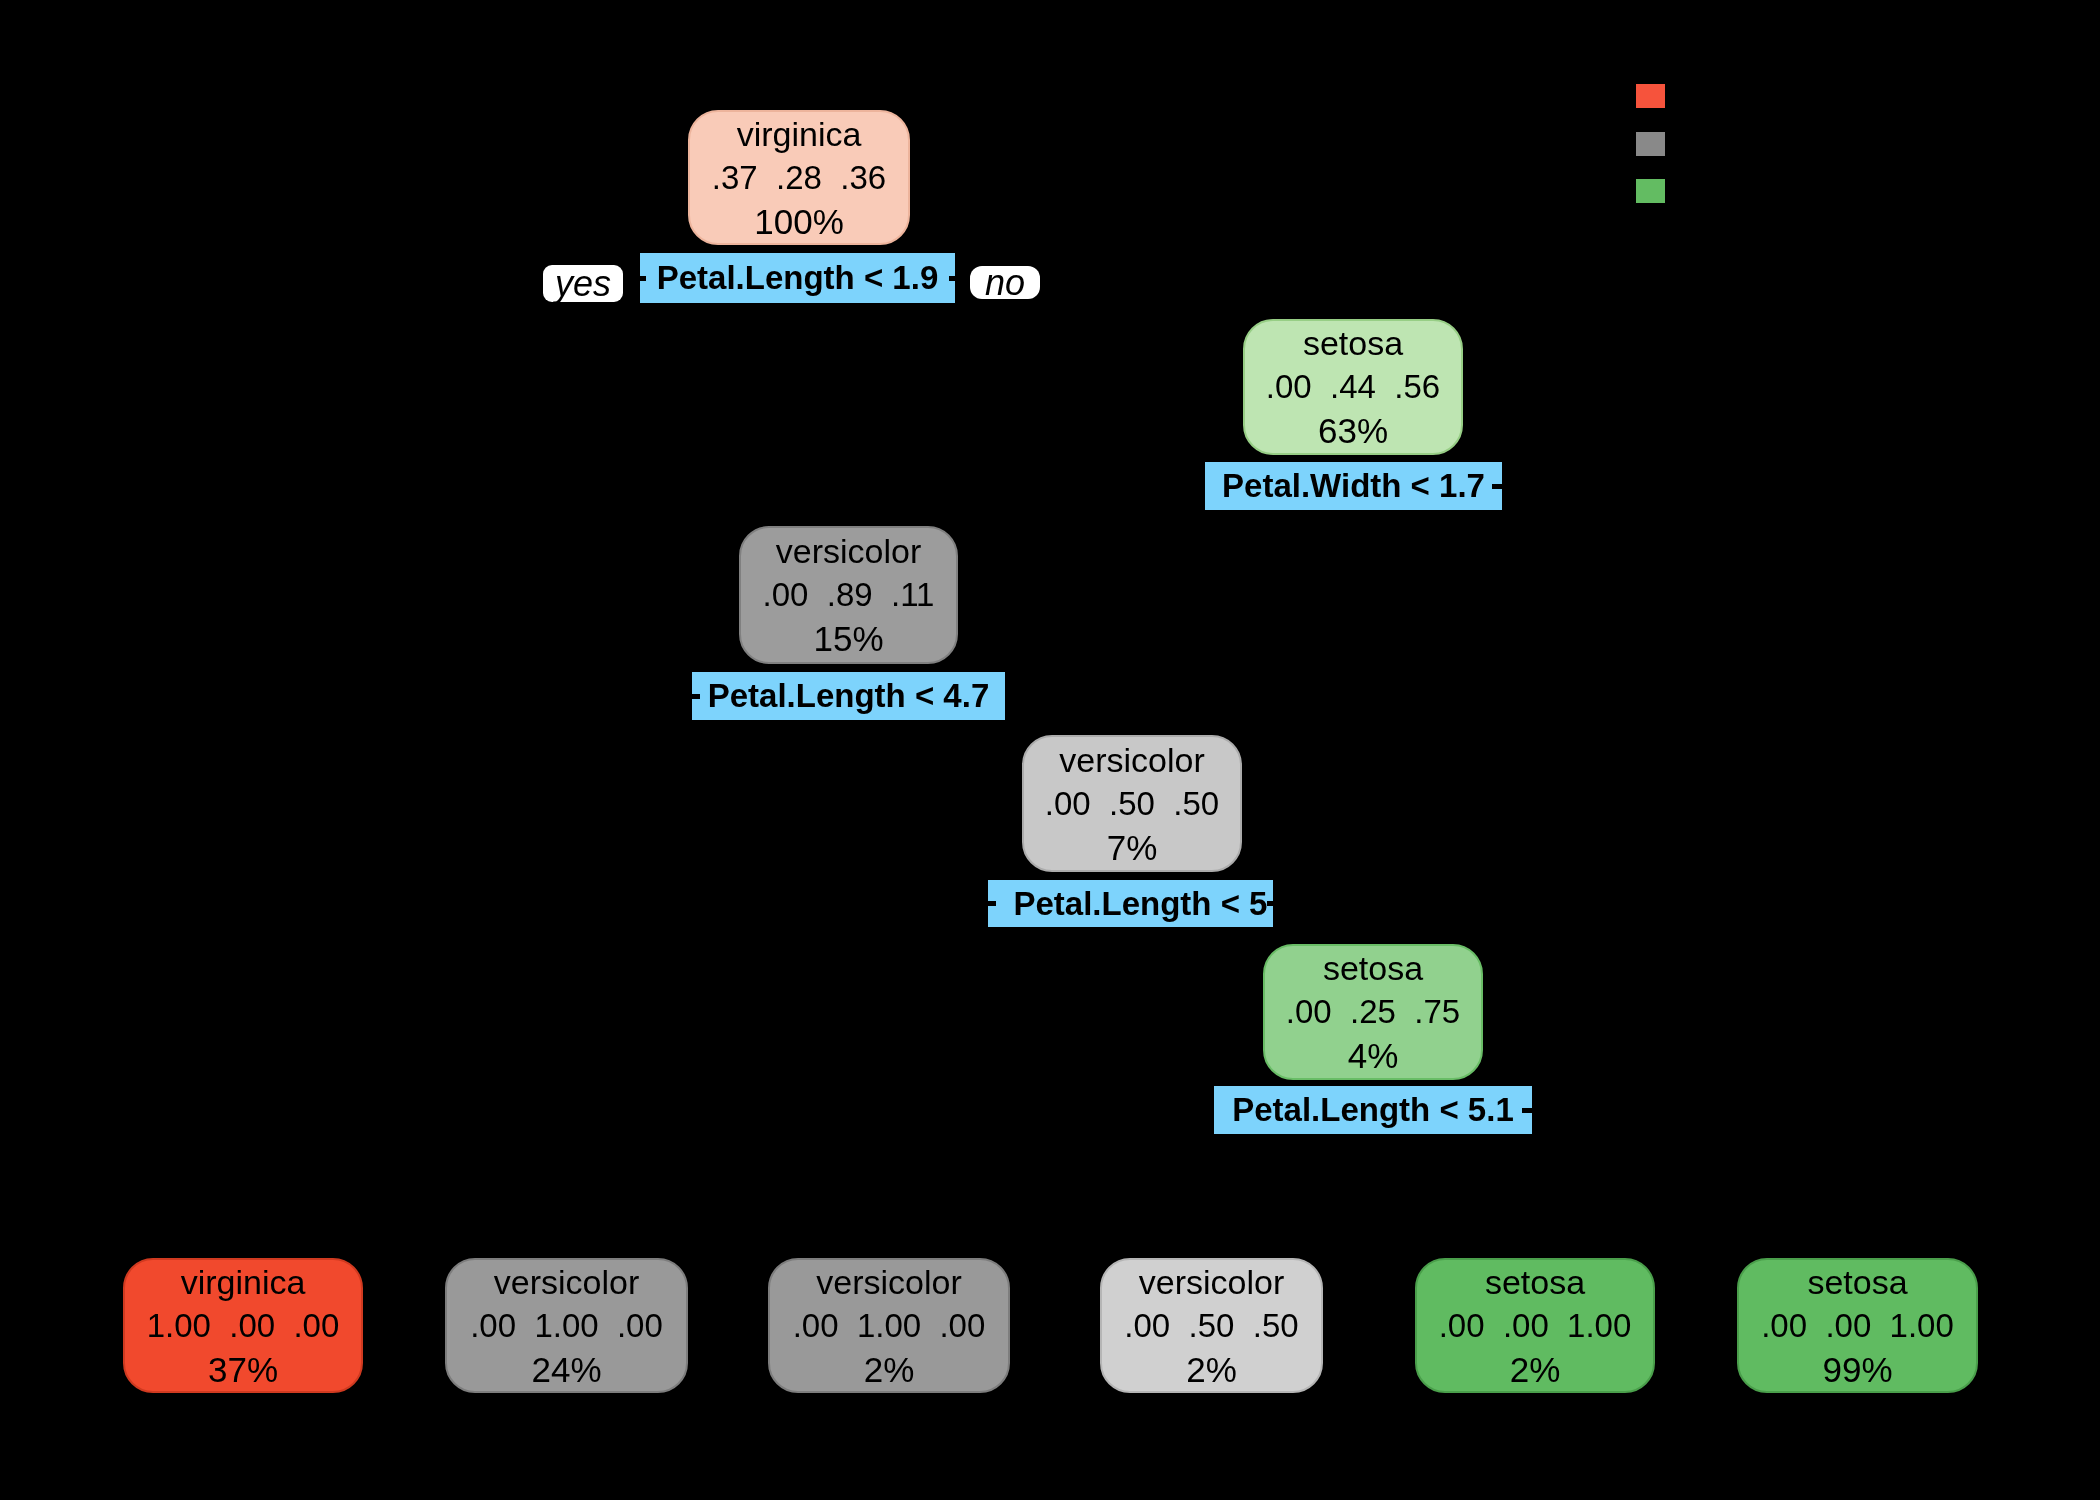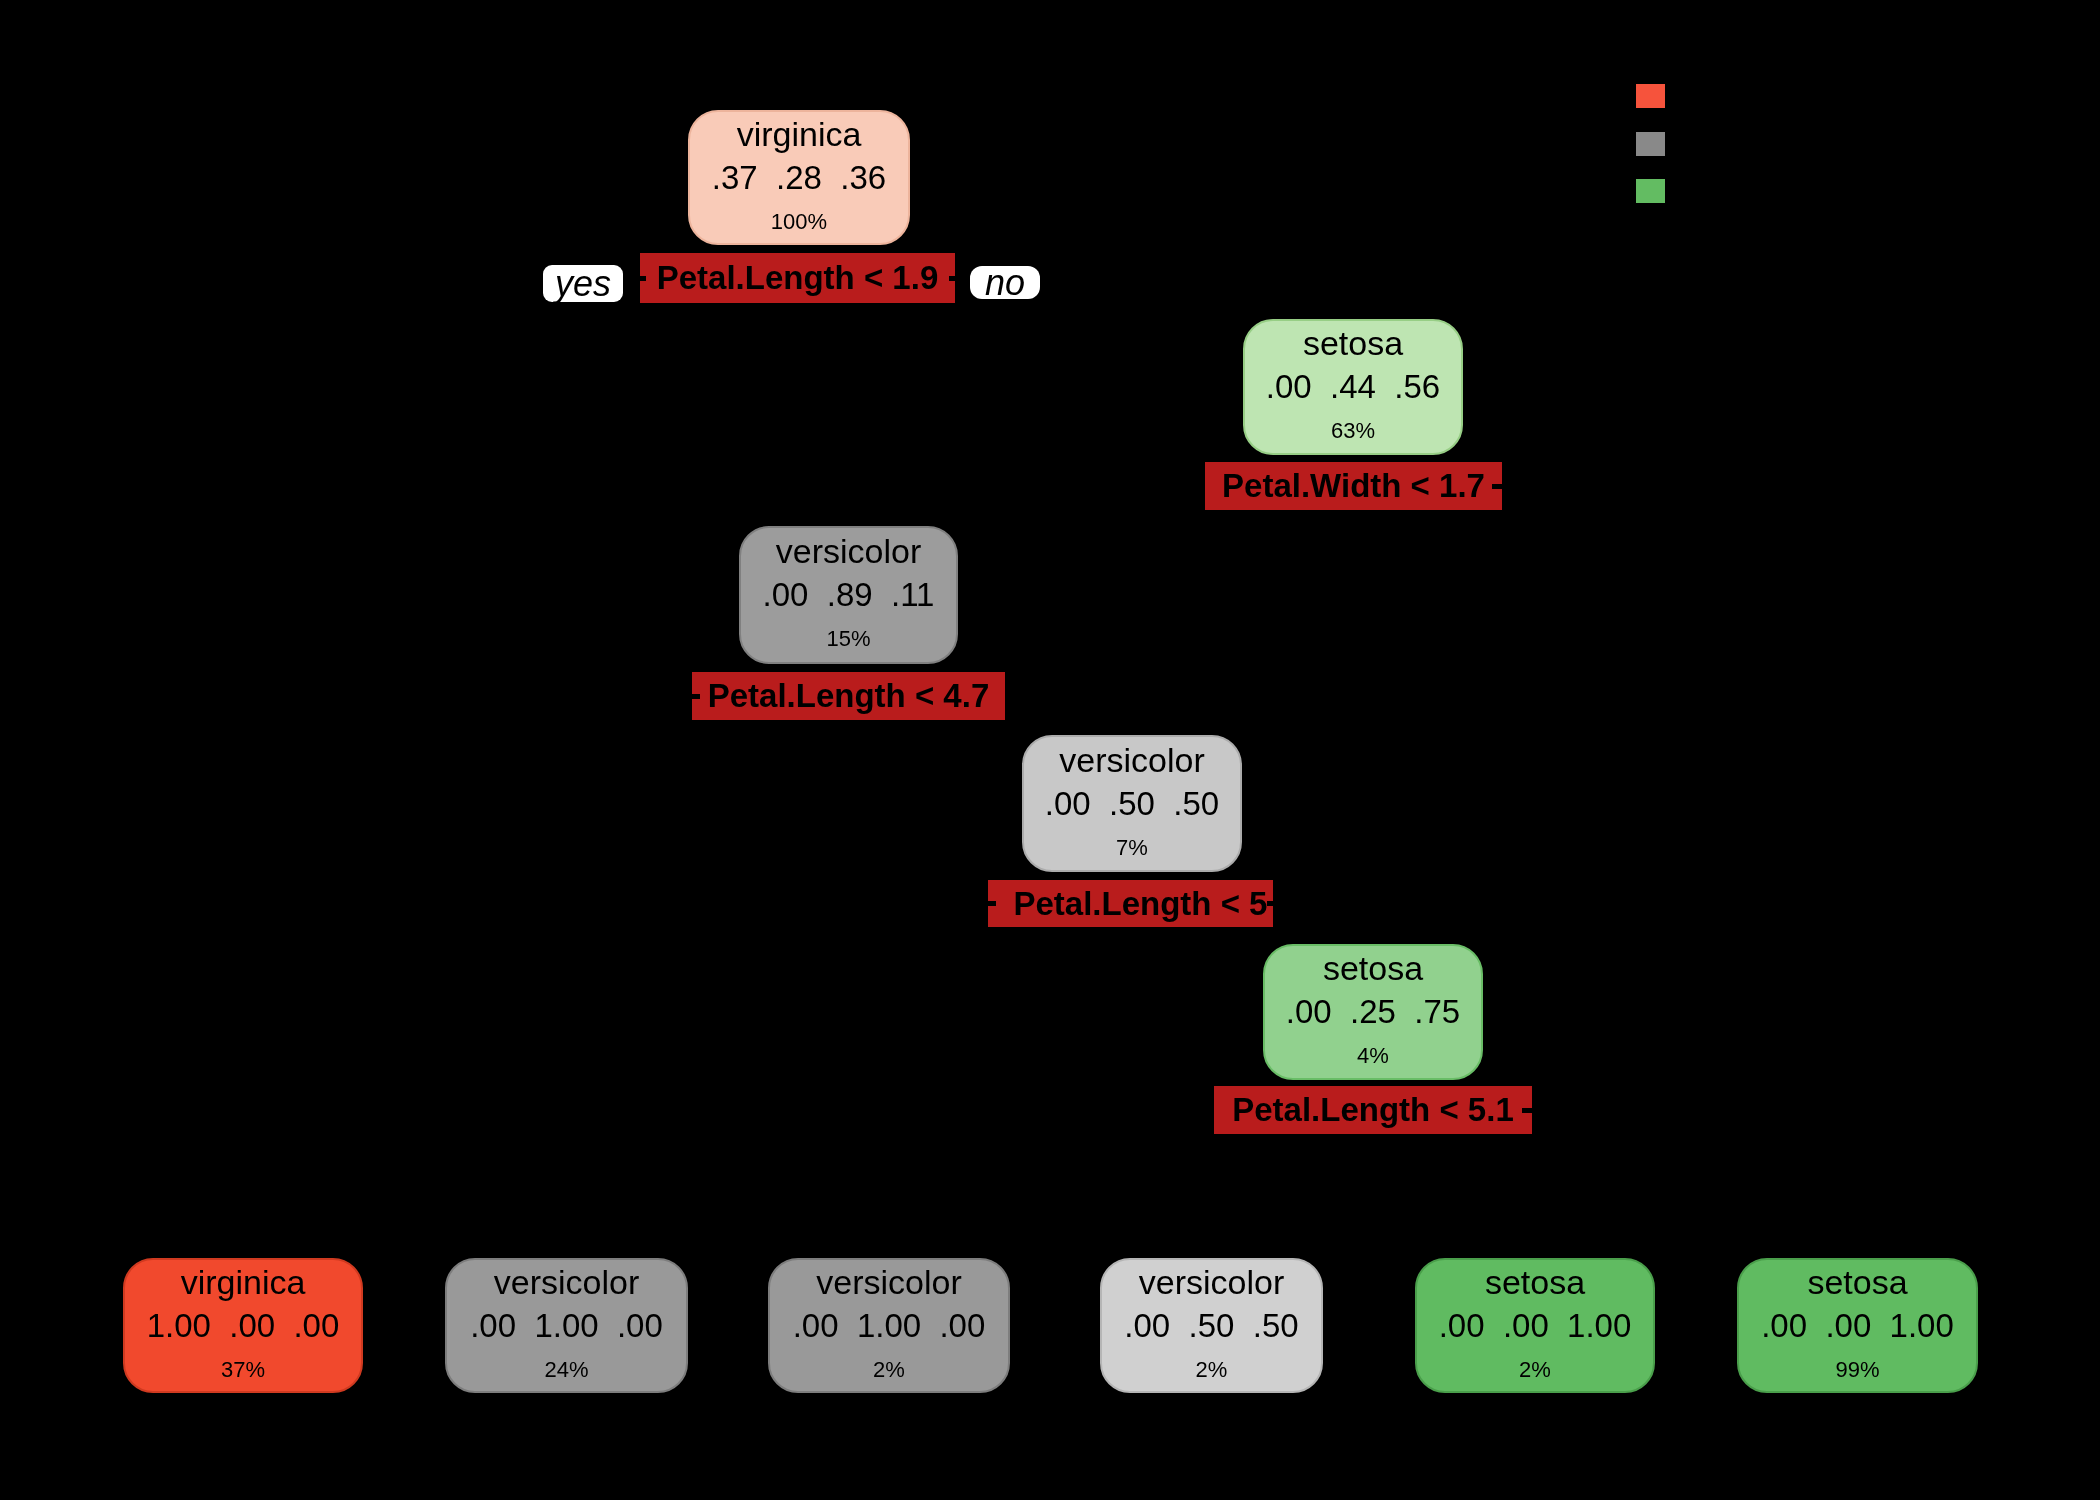--- a/index.html
+++ b/index.html
@@ -8,23 +8,23 @@
     font-family:Liberation Sans, sans-serif; overflow:hidden;
   }
   .node {
     position:absolute; box-sizing:border-box;
     border-radius:30px; border:2px solid transparent;
     display:flex; flex-direction:column; justify-content:center; align-items:center;
     color:#000; text-align:center;
   }
   .node .nlabel  { font-size:34px; line-height:44px; }
   .node .nprobs  { font-size:33px; line-height:44px; white-space:pre; }
-  .node .npct    { font-size:22px; line-height:44px; }
+  .node .npct    { font-size:35px; line-height:44px; }
   .split {
-    position:absolute; box-sizing:border-box; background:#b91c1c; color:#000;
+    position:absolute; box-sizing:border-box; background:#7dd3fc; color:#000;
     display:flex; justify-content:center; align-items:center;
     font-size:33px; font-weight:bold; white-space:pre; z-index:2;
   }
   .branch-tag {
     position:absolute; box-sizing:border-box; background:#ffffff; color:#000;
     border-radius:9px; display:flex; justify-content:center; align-items:center;
     font-size:36px; font-style:italic; z-index:2;
   }
   .stub { position:absolute; height:5px; background:#000000; z-index:3; }
   .swatch { position:absolute; width:29px; height:24px; }

